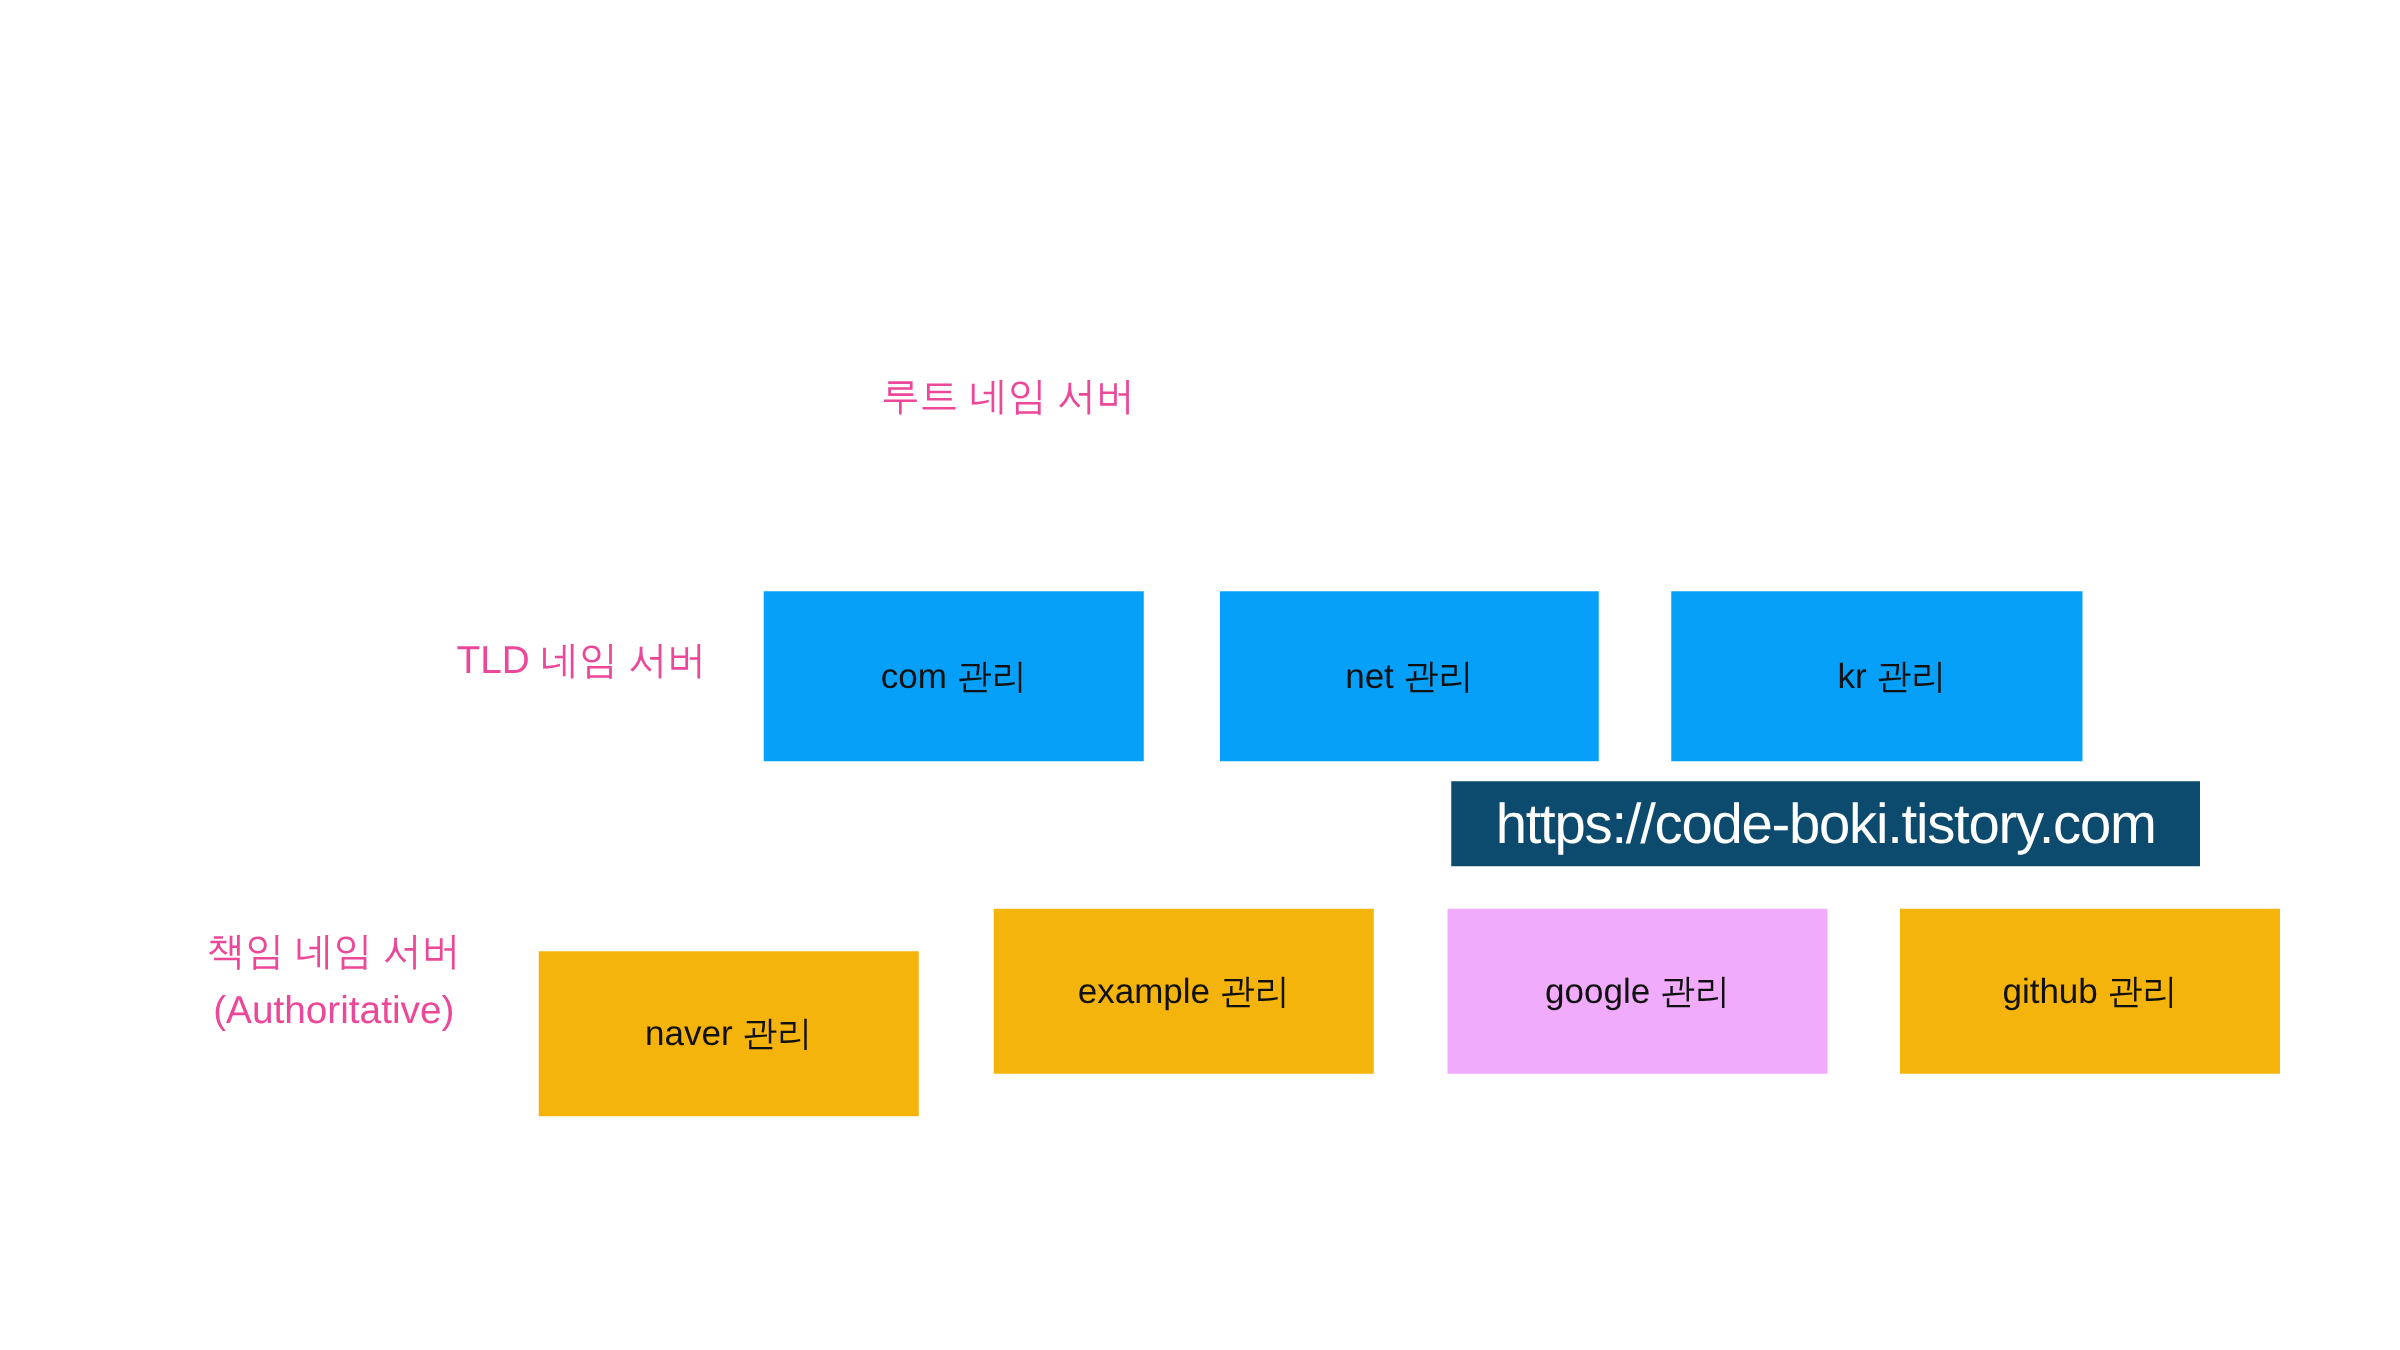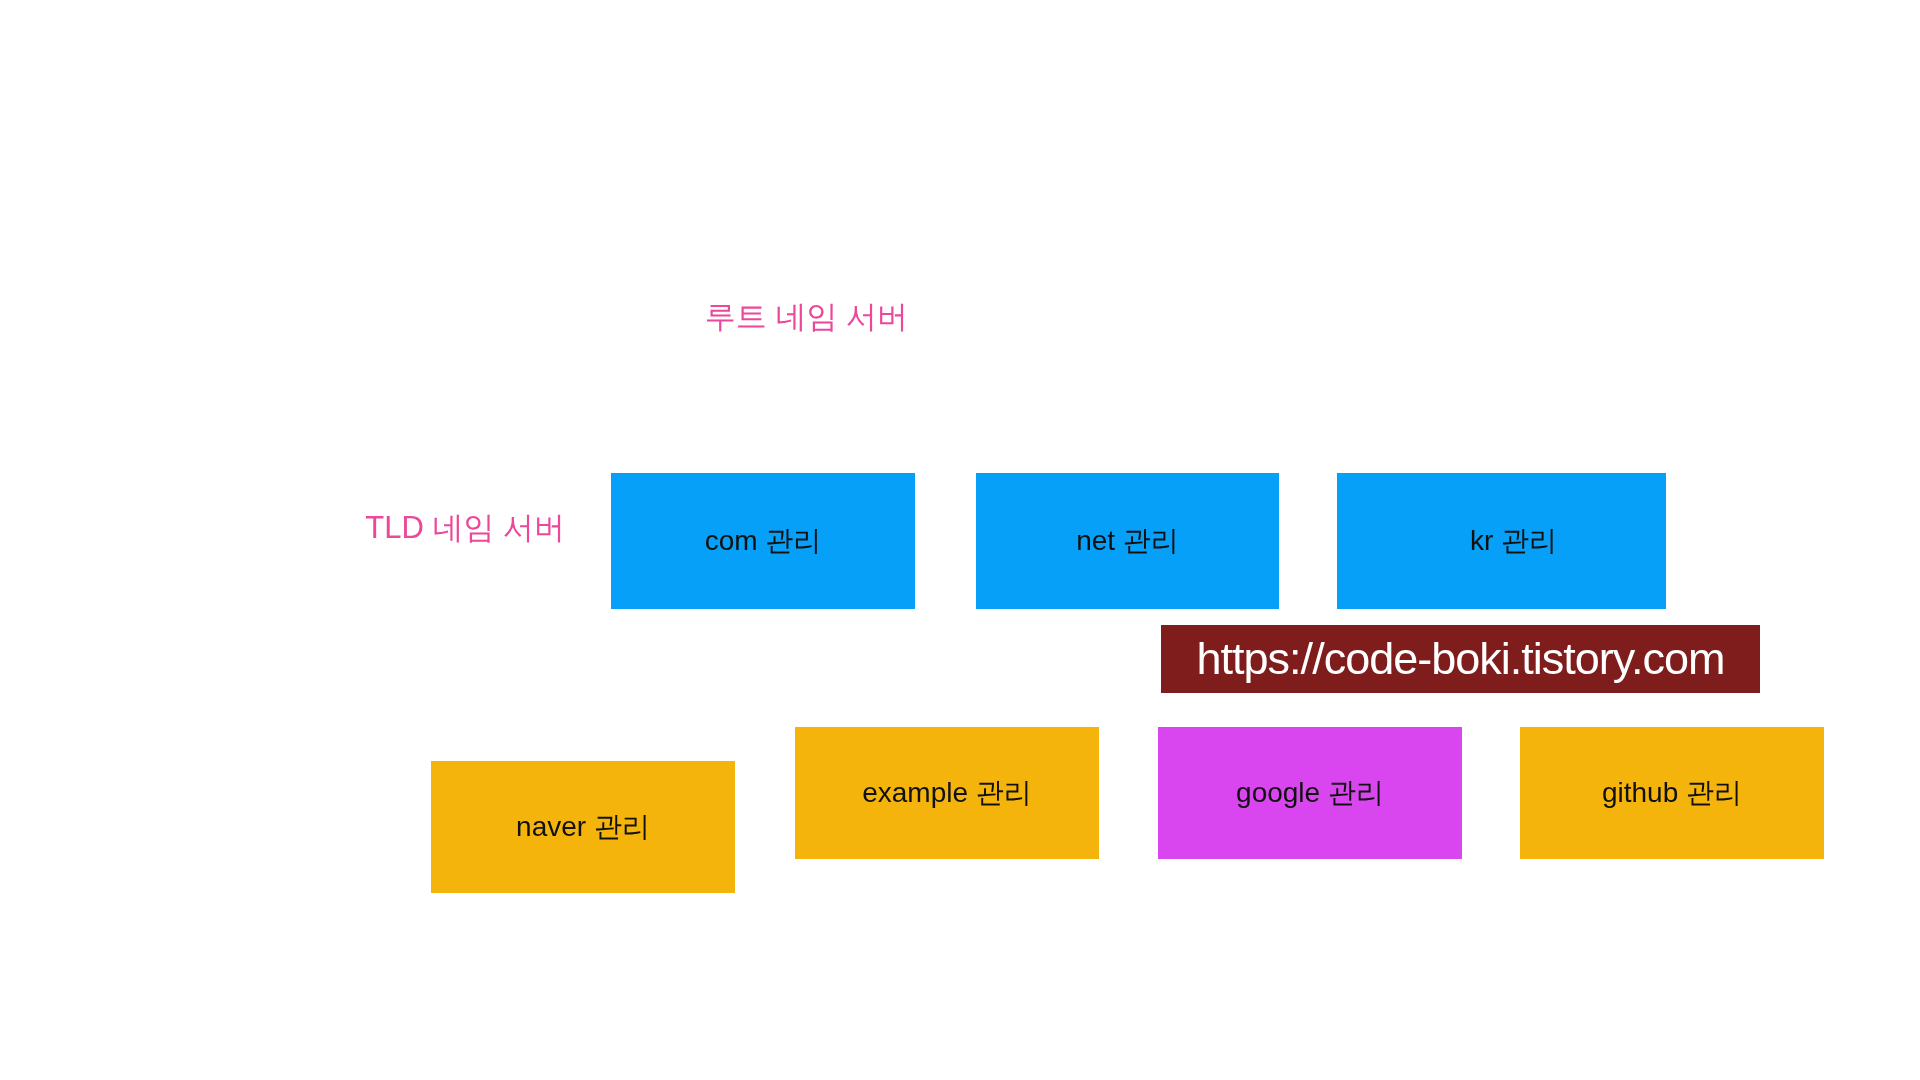--- a/index.html
+++ b/index.html
@@ -76,32 +76,36 @@
   </div>
 
   <div class="box" id="box-net" style="background: rgb(6, 160, 248); color: rgb(17, 17, 17);">
     <span>net 관리</span>
   </div>
 
   <div class="box" id="box-kr" style="background: rgb(6, 160, 248); color: rgb(17, 17, 17);">
     <span>kr 관리</span>
   </div>
 
-  <div class="watermark" style="background: #7f1d1d; color: rgb(255, 255, 255);">https://code-boki.tistory.com</div>
+  <div class="watermark" style="background: #0c4a6e; color: rgb(255, 255, 255);">https://code-boki.tistory.com</div>
 
+  <div class="row-label centered" id="label-auth">
+    <div>책임 네임 서버</div>
+    <div>(Authoritative)</div>
+  </div>
 
   <div class="box" id="box-naver" style="background: rgb(245, 180, 12); color: rgb(17, 17, 17);">
     <span>naver 관리</span>
   </div>
 
   <div class="box" id="box-example" style="background: rgb(245, 180, 12); color: rgb(17, 17, 17);">
     <span>example 관리</span>
   </div>
 
-  <div class="box" id="box-google" style="background: #d946ef; color: rgb(17, 17, 17);">
+  <div class="box" id="box-google" style="background: #f0abfc; color: rgb(17, 17, 17);">
     <span>google 관리</span>
   </div>
 
   <div class="box" id="box-github" style="background: rgb(245, 180, 12); color: rgb(17, 17, 17);">
     <span>github 관리</span>
   </div>
 
 </div>
 
 </body></html>

